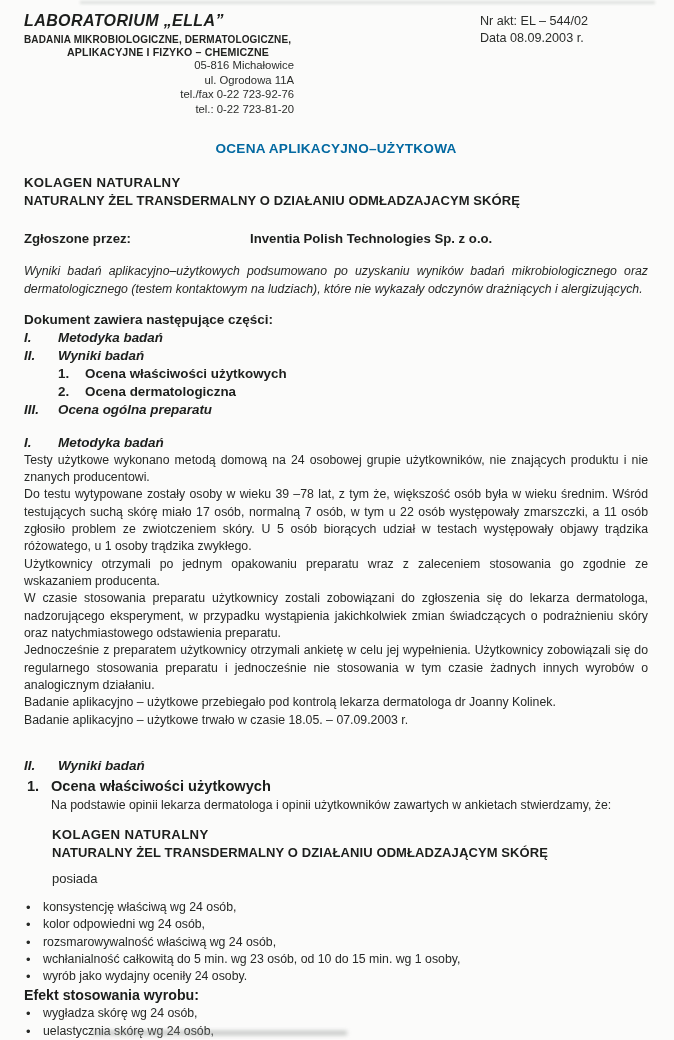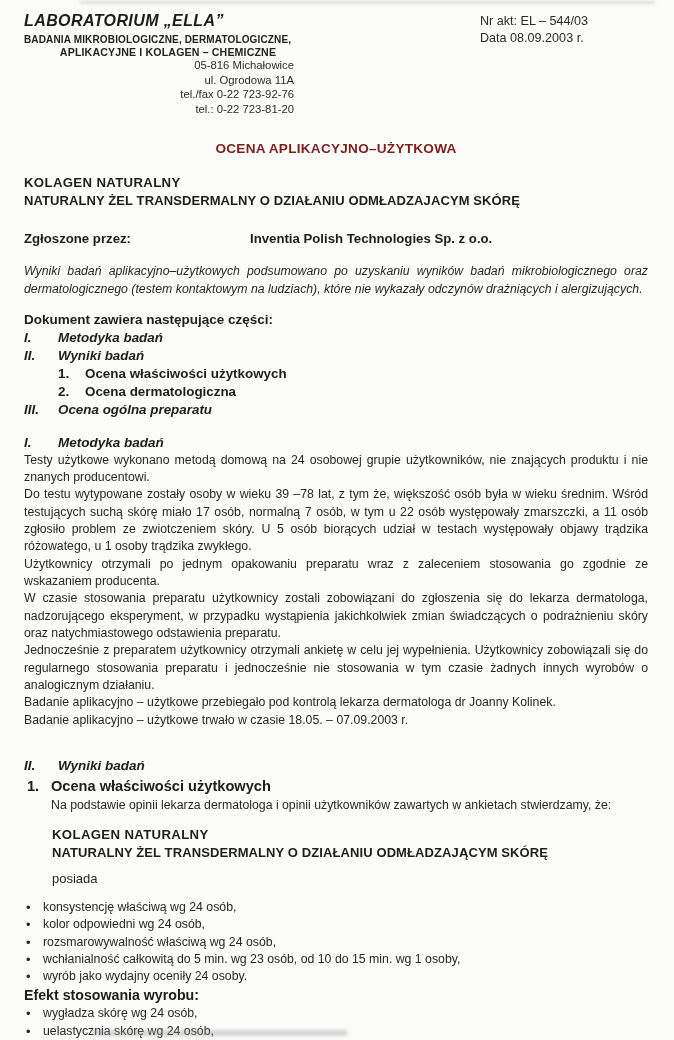--- a/index.html
+++ b/index.html
@@ -79,21 +79,21 @@
     color: #2a2c2a;
   }
 
   
   .doc-title {
     margin: 25px 0 0;
     text-align: center;
     font-size: 13.6px;
     font-weight: bold;
     letter-spacing: .25px;
-    color: #7f1d1d;
+    color: #0369a1;
   }
 
   
   .product-name {
     font-size: 13.2px;
     font-weight: bold;
     letter-spacing: .35px;
     color: #1d1f1d;
   }
   .product-sub {
@@ -214,28 +214,28 @@
 <body>
 
 <div class="page">
 
   <div class="artifact-top"></div>
 
   <header class="header">
     <div class="header-left">
       <div class="lab-name">LABORATORIUM „ELLA”</div>
       <div class="lab-line1">BADANIA MIKROBIOLOGICZNE, DERMATOLOGICZNE,</div>
-      <div class="lab-line2">APLIKACYJNE I KOLAGEN – CHEMICZNE</div>
+      <div class="lab-line2">APLIKACYJNE I FIZYKO – CHEMICZNE</div>
       <div class="lab-addr">05-816 Michałowice</div>
       <div class="lab-addr">ul. Ogrodowa 11A</div>
       <div class="lab-addr">tel./fax 0-22 723-92-76</div>
       <div class="lab-addr">tel.: 0-22 723-81-20</div>
     </div>
     <div class="header-right">
-      <div>Nr akt: EL – 544/03</div>
+      <div>Nr akt: EL – 544/02</div>
       <div>Data 08.09.2003 r.</div>
     </div>
   </header>
 
   <h1 class="doc-title">OCENA APLIKACYJNO–UŻYTKOWA</h1>
 
   <div class="product-heading">
     <div class="product-name">KOLAGEN NATURALNY</div>
     <div class="product-sub">NATURALNY ŻEL TRANSDERMALNY O DZIAŁANIU ODMŁADZAJACYM SKÓRĘ</div>
   </div>

